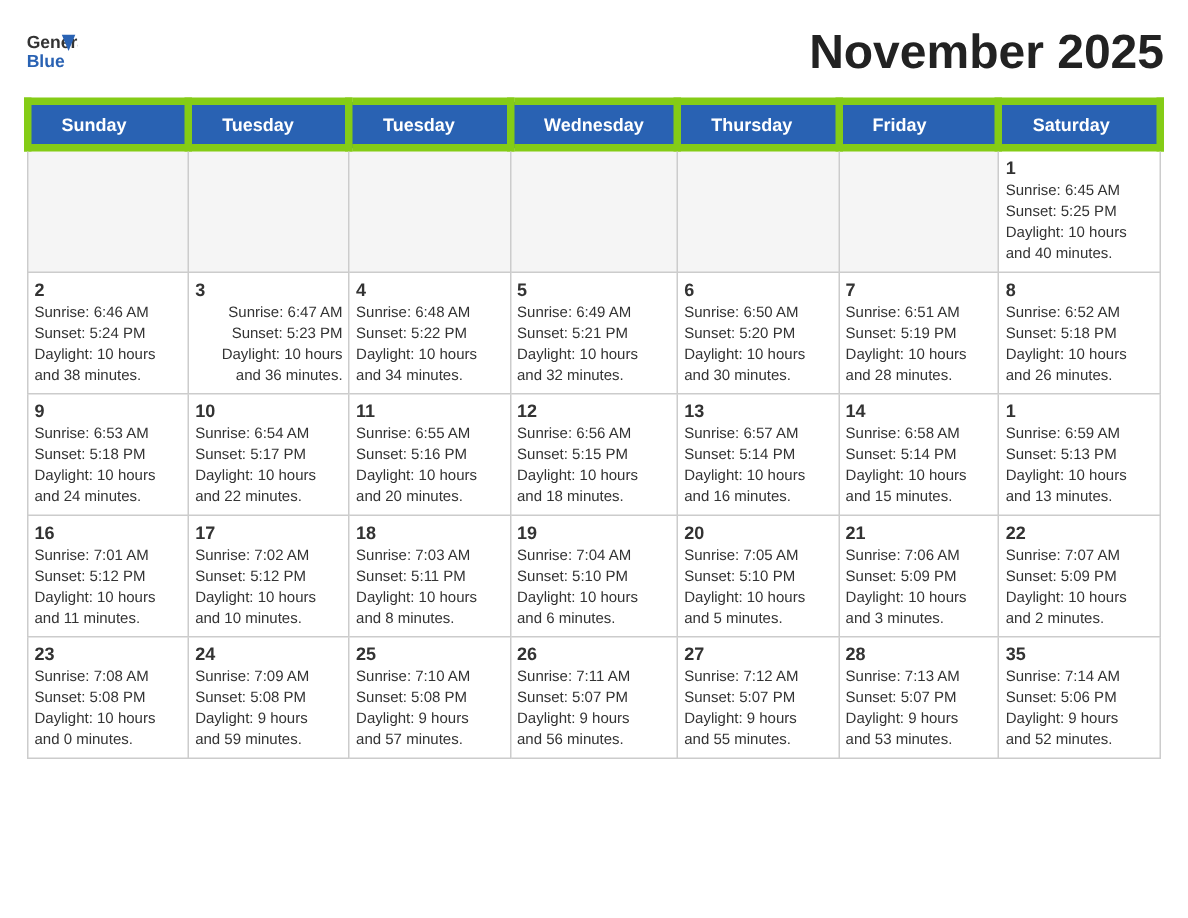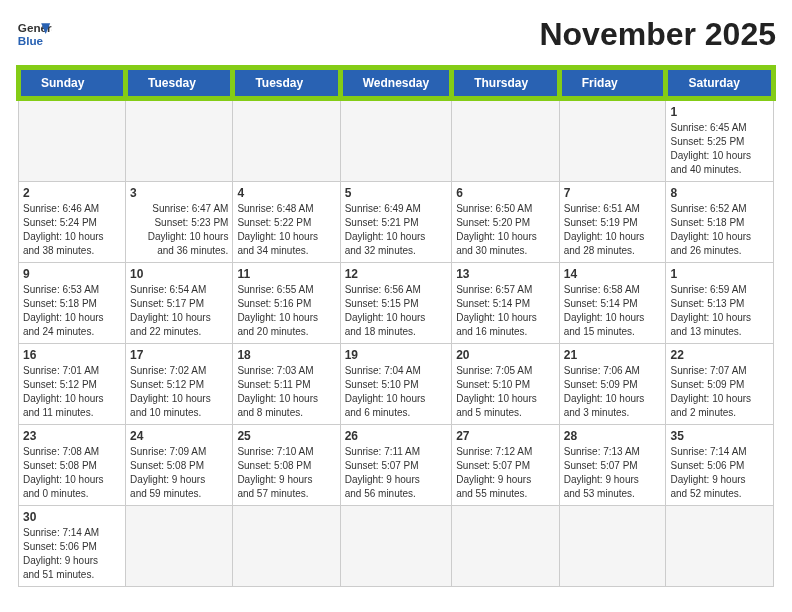--- a/index.html
+++ b/index.html
@@ -327,29 +327,14 @@
 and 53 minutes.</div>
         </td>
         <td>
           <span class="day-num">35</span>
           <div class="day-info" style="white-space: pre-line;">Sunrise: 7:14 AM
 Sunset: 5:06 PM
 Daylight: 9 hours
 and 52 minutes.</div>
         </td>
       </tr>
-      <tr class="last-row">
-        <td class="has-content">
-          <span class="day-num">30</span>
-          <div class="day-info" style="white-space: pre-line;">Sunrise: 7:14 AM
-Sunset: 5:06 PM
-Daylight: 9 hours
-and 51 minutes.</div>
-        </td>
-        <td class="empty"></td>
-        <td class="empty"></td>
-        <td class="empty"></td>
-        <td class="empty"></td>
-        <td class="empty"></td>
-        <td class="empty"></td>
-      </tr>
     </tbody>
 </table>
 
 </body></html>

